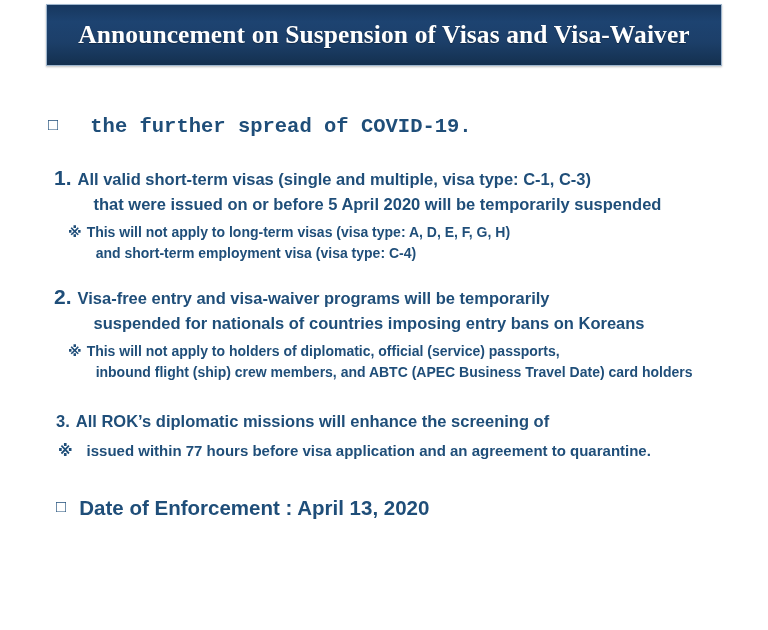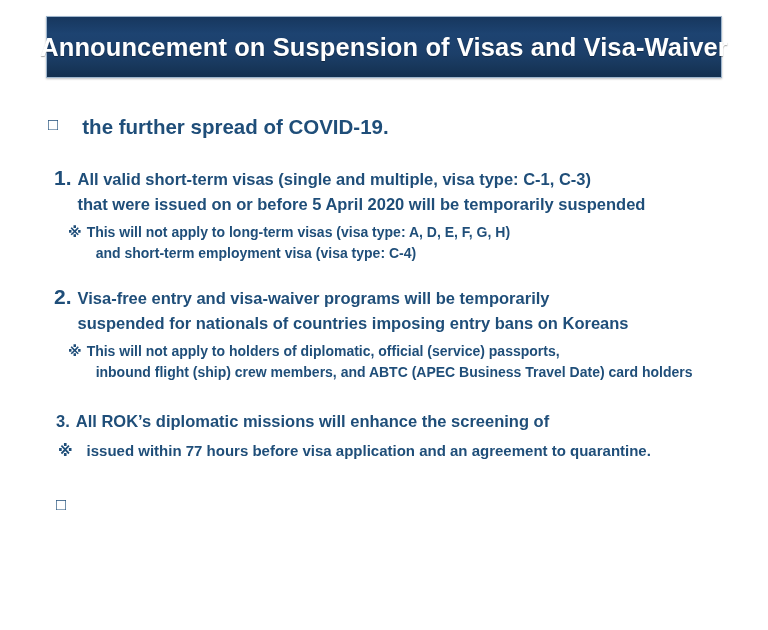--- a/index.html
+++ b/index.html
@@ -21,34 +21,35 @@
     width: 768px;
     height: 630px;
     position: relative;
     background: #ffffff;
   }
 
   
   .title-bar {
     position: absolute;
     left: 46px;
-    top: 16px;
+    top: 4px;
     width: 676px;
     height: 62px;
     background: linear-gradient(180deg,
                 #17375e 0%,
                 #1d4371 28%,
                 #1c3f69 62%,
                 #14304f 100%);
     border: 1px solid #9fb6cd;
     box-sizing: border-box;
     display: flex;
     align-items: center;
     justify-content: center;
     box-shadow: 0 1px 2px rgba(0,0,0,0.25);
+    font-family: Liberation Serif, serif;
   }
   .title-bar-text {
     color: #ffffff;
     font-size: 25.5px;
     font-weight: bold;
     letter-spacing: 0.1px;
     white-space: nowrap;
     text-shadow: 0 1px 1px rgba(0,0,0,0.35);
   }
 
@@ -74,21 +75,22 @@
     flex: 0 0 auto;
     margin-right: 12px;
     font-size: 17px;
     line-height: 1.55;
   }
   .intro .intro-lines {
     display: block;
   }
   .intro .line2 {
     display: block;
-    margin-left: 12px;
+    margin-left: 20px;
+    font-family: Liberation Mono, monospace;
   }
 
   
   .measures {
     margin-top: 24px;
   }
   .measure {
     position: relative;
     margin-left: 54px;
   }
@@ -113,21 +115,21 @@
   }
   .measure-head.small-num .num {
     font-size: 16.5px;
     line-height: 1.52;
   }
   .measure-head .body-text {
     display: block;
   }
   .measure-head .body-text .l2 {
     display: block;
-    margin-left: 0;
+    margin-left: 16px;
   }
 
   .note {
     display: flex;
     align-items: flex-start;
     margin-top: 5px;
     margin-left: 14px;
     font-size: 14px;
     font-weight: bold;
     line-height: 1.5;
@@ -238,16 +240,17 @@
           <span class="note-text">
             <span class="l2">issued within 77 hours before visa application and an agreement to quarantine.</span>
           </span>
         </div>
       </div>
 
     </div>
 
     <div class="footer">
       <span class="sq">□</span>
+      <span>Date of Enforcement : April 13, 2020</span>
     </div>
 
   </div>
 </div>
 
 </body></html>

